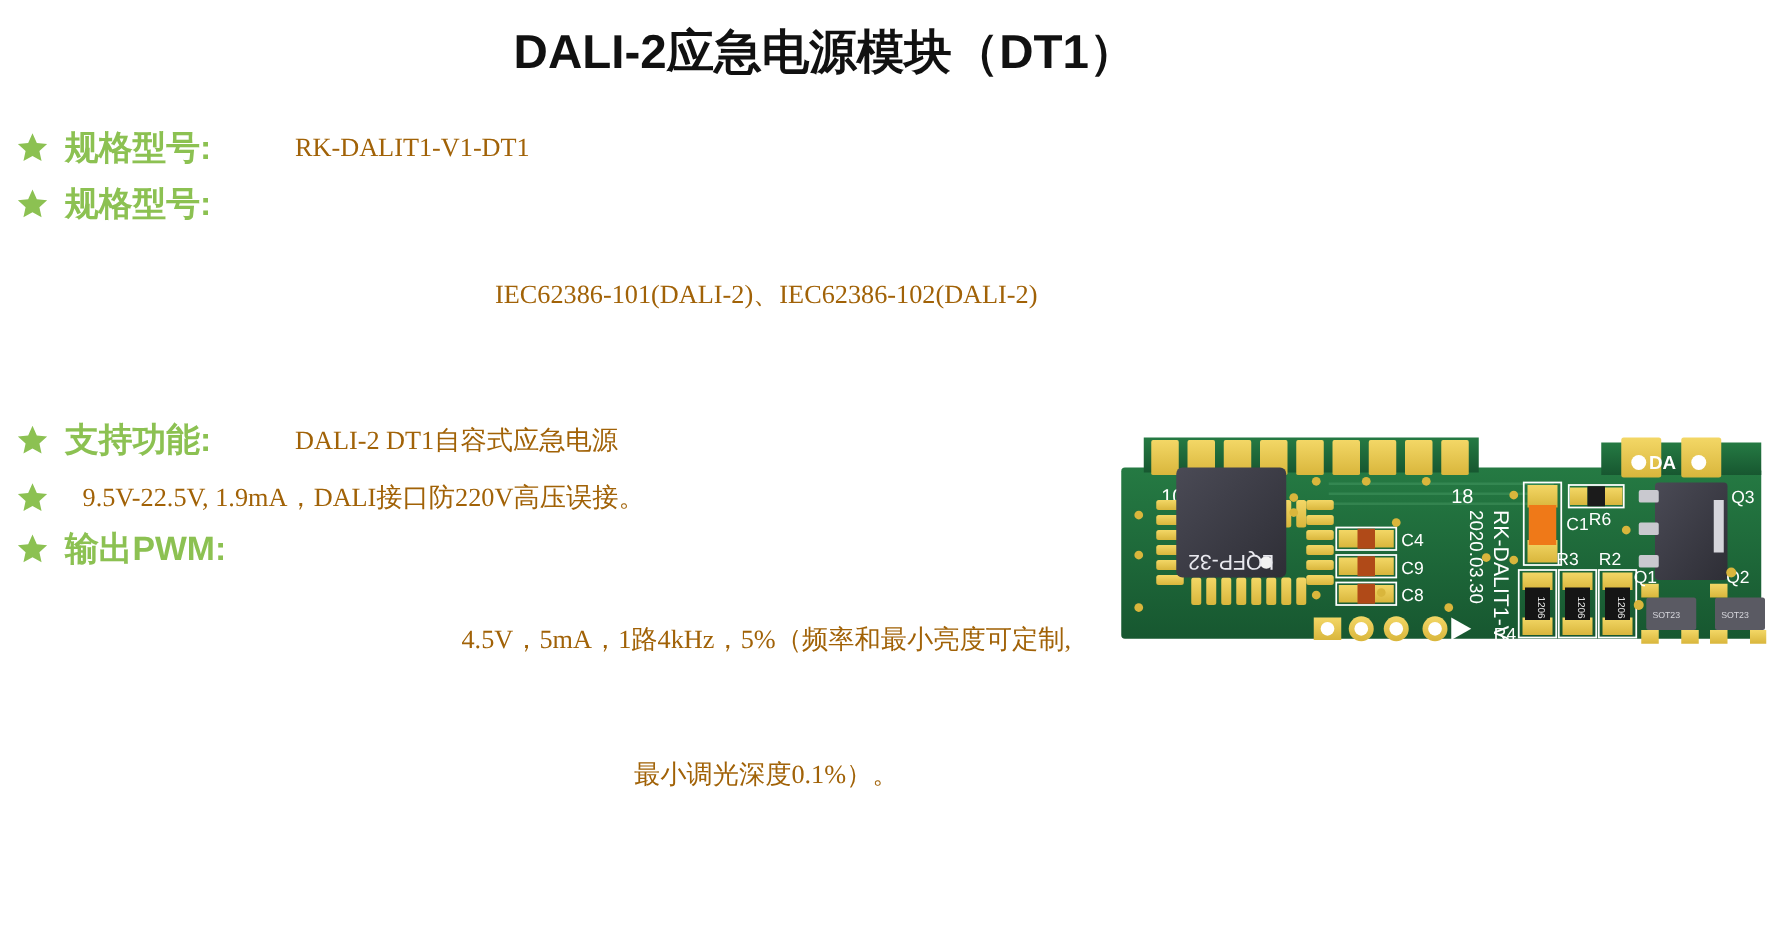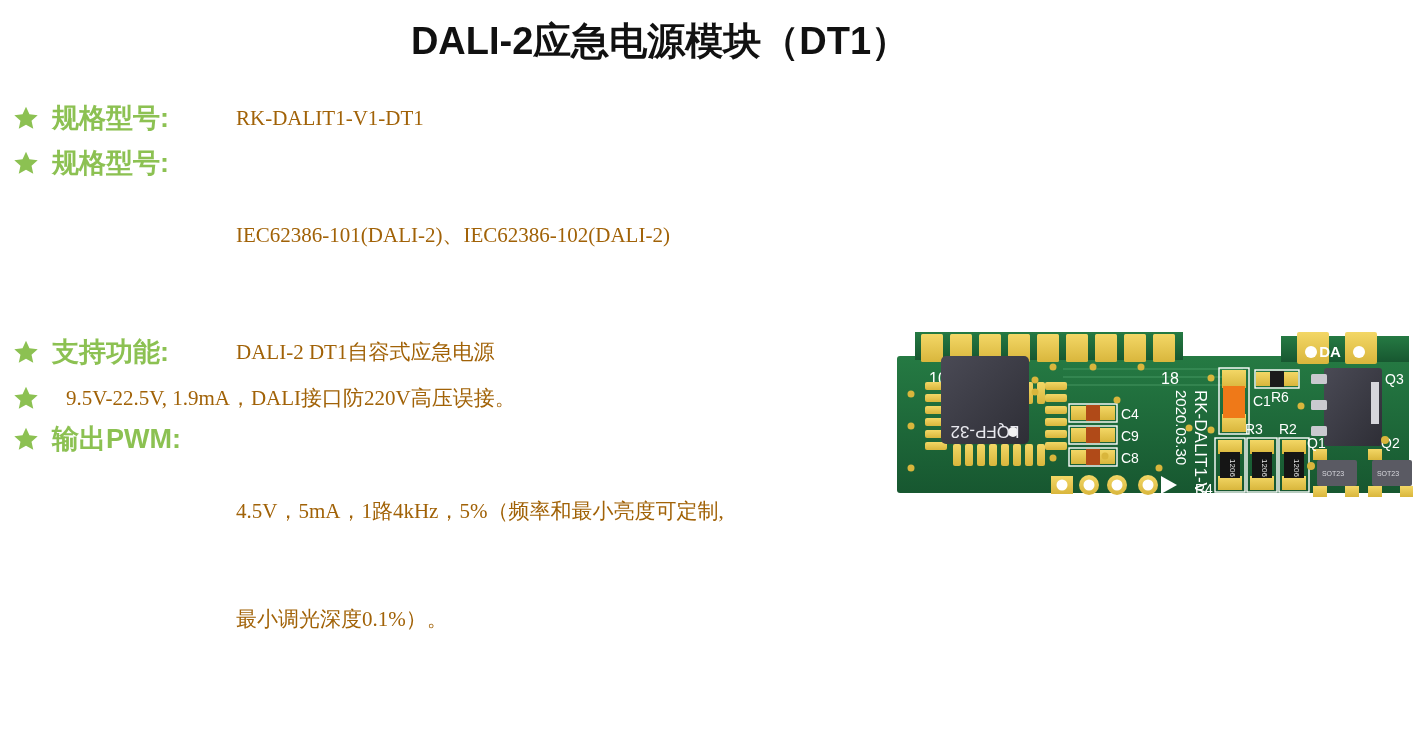--- a/index.html
+++ b/index.html
@@ -33,26 +33,26 @@
     width: 170px; flex: 0 0 170px; text-align: left;
     color: #8cc152; font-weight: bold; font-size: 27px;
     line-height: 36px; white-space: nowrap;
   }
   .value-cell {
     flex: 1 1 auto; padding-left: 14px;
     color: #a16207; font-size: 21px; line-height: 36px;
     white-space: pre-wrap;
     font-family: Liberation Serif, serif;
   }
-  .value-cell .cont { display: block; }
+  .value-cell .cont { display: block; text-align: center; }
   .row-gap-1 { height: 9px; }
   .row-gap-2 { height: 5px; }
 
   
-  .pcb-wrap { position: absolute; left: 893px; top: 318px; width: 520px; height: 215px; }
+  .pcb-wrap { position: absolute; left: 893px; top: 336px; width: 520px; height: 215px; }
   .pcb-svg { display: block; }
 </style>
 </head>
 <body>
 
 <div id="page">
 
   <div class="title">DALI-2应急电源模块（DT1）</div>
 
   <div class="spec-list">

